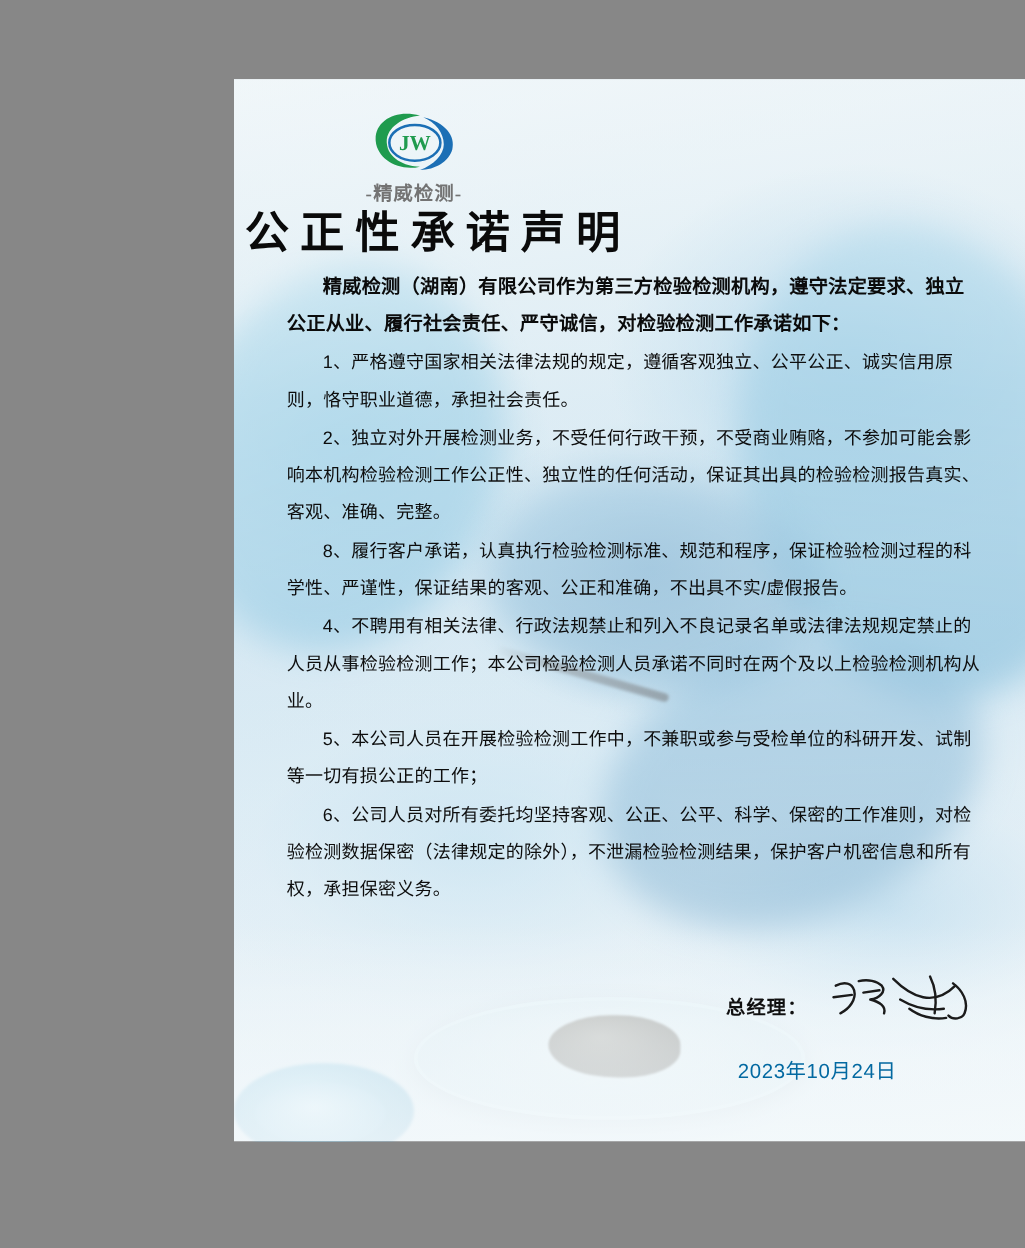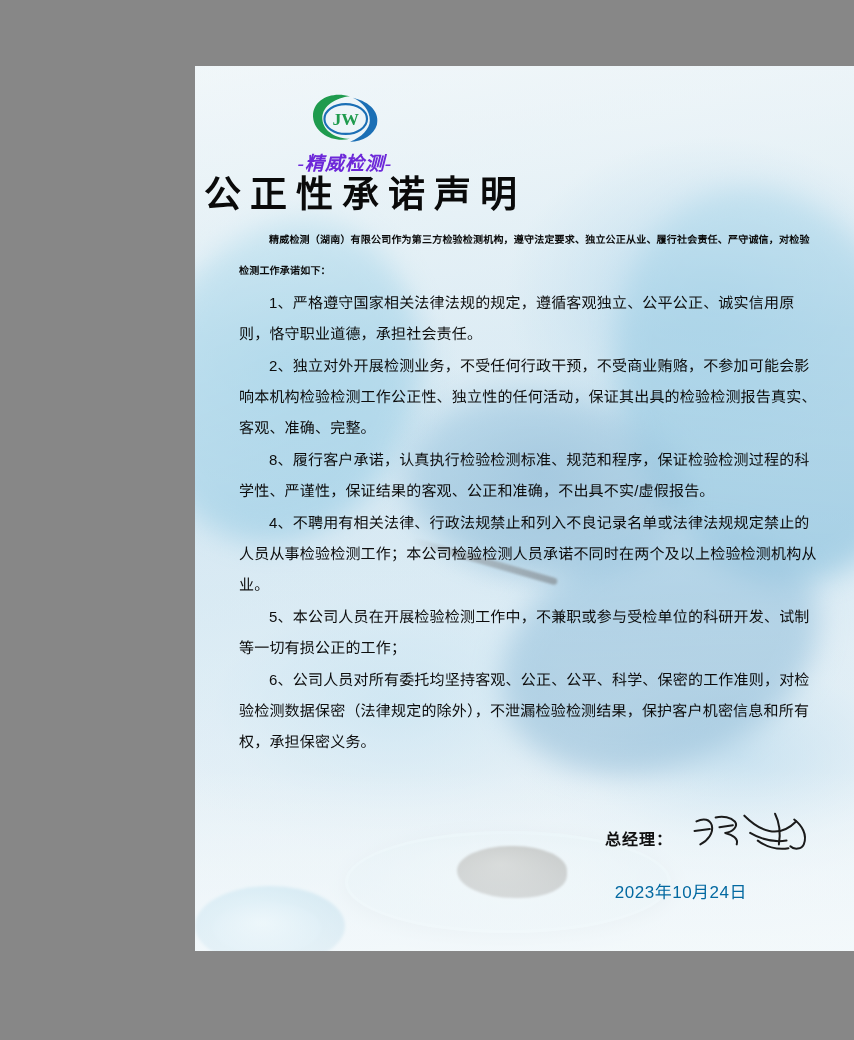--- a/index.html
+++ b/index.html
@@ -123,25 +123,24 @@
   .logo-mark {
     width: 78px;
     height: 54px;
     margin: 0 auto;
     position: relative;
   }
   .logo-name {
     margin-top: 2px;
     font-family: "Liberation Serif", serif;
     font-weight: bold;
-    font-size: 19px;
+    font-size: 16px;
     letter-spacing: 1px;
-    color: #6d28d9;
+    color: #737373;
     white-space: nowrap;
-    font-style: italic;
   }
 
   .doc-title {
     position: absolute;
     left: 0; right: 0;
     top: 98px;
     text-align: left;
     font-family: "Liberation Serif", serif;
     font-weight: bold;
     font-size: 37px;
@@ -153,21 +152,21 @@
   .body-area {
     position: absolute;
     left: 44px;
     right: 40px;
     top: 158px;
   }
 
   .lead {
     font-family: "Liberation Sans", sans-serif;
     font-weight: bold;
-    font-size: 10px;
+    font-size: 16px;
     line-height: 31px;
     text-indent: 30px;
     color: #0b0b0b;
     letter-spacing: .2px;
   }
 
   .para {
     font-size: 15px;
     line-height: 31px;
     text-indent: 30px;

